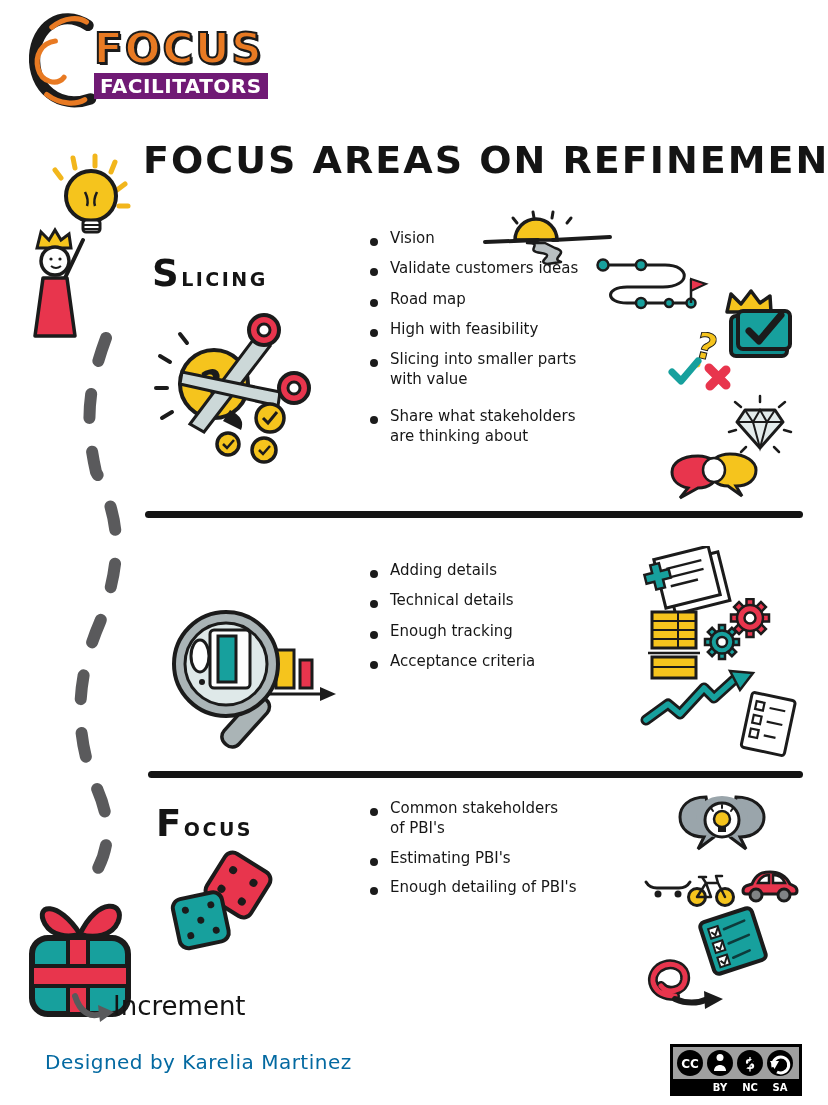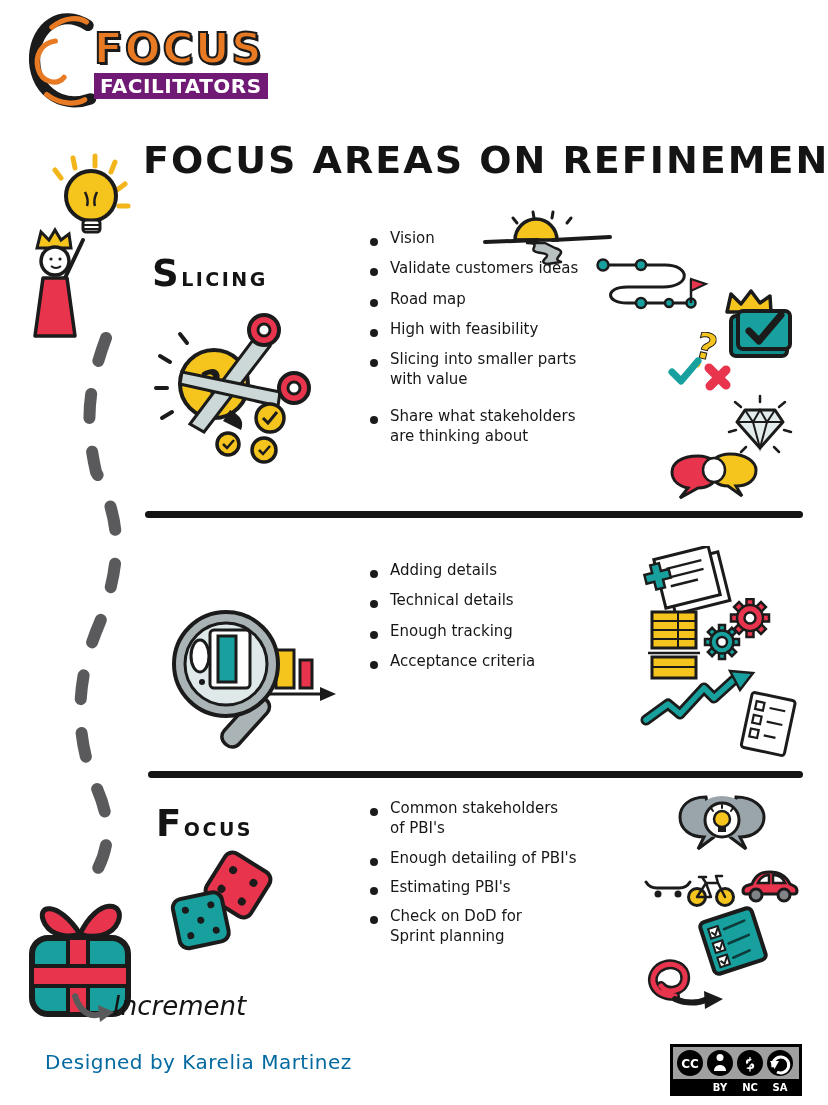--- a/index.html
+++ b/index.html
@@ -39,21 +39,21 @@
   #sec-slicing .bullets{top:18px;}
   #sec-slicing .bullets li{margin-bottom:10px;}
   #sec-slicing .bullets li:nth-child(5){margin-bottom:16px;}
   #sec-analyzing .bullets{top:15px;}
   #sec-analyzing .bullets li{margin-bottom:10px;text-align:center;}
   #sec-dicing .bullets{top:8px;}
   #sec-dicing .bullets li{margin-bottom:9px;}
 
   
   .credit{position:absolute;left:45px;top:1050px;font-size:20px;letter-spacing:.5px;color:#0369a1;}
-  .increment-label{position:absolute;left:113px;top:991px;font-size:26px;font-weight:500;color:#141414;font-style:italic;}
+  .increment-label{position:absolute;left:113px;top:991px;font-size:26px;font-weight:500;color:#141414;}
 </style>
 </head>
 <body>
 
 <div class="canvas">
 
   <header class="logo">
     <svg width="82" height="108" viewBox="0 0 95 120">
       <path d="M72 20 C 40 0, 12 22, 10 55 C 8 92, 38 118, 75 105" fill="none" stroke="#1b1b1b" stroke-width="13" stroke-linecap="round"></path>
       <path d="M30 22 C 45 10, 62 10, 70 16" fill="none" stroke="#e87a23" stroke-width="6" stroke-linecap="round"></path>
@@ -371,30 +371,25 @@
     </svg>
 
     <ul class="bullets">
       <li>
           <span class="dot"></span>
           <span class="bullet-text">Common stakeholders
 of PBI's</span>
         </li>
       <li>
           <span class="dot"></span>
+          <span class="bullet-text">Estimating PBI's</span>
+        </li>
+      <li>
+          <span class="dot"></span>
           <span class="bullet-text">Enough detailing of PBI's</span>
-        </li>
-      <li>
-          <span class="dot"></span>
-          <span class="bullet-text">Estimating PBI's</span>
-        </li>
-      <li>
-          <span class="dot"></span>
-          <span class="bullet-text">Check on DoD for
-Sprint planning</span>
         </li>
     </ul>
 
     <svg class="abs" style="left:531px;top:3px" width="92" height="66" viewBox="0 0 92 66">
       <path d="M30 4 C 12 4, 4 14, 4 24 C 4 36, 14 44, 28 44 L 22 56 L 38 44 Z" fill="#9aa5ab" stroke="#1b1b1b" stroke-width="3"></path>
       <path d="M60 4 C 78 4, 88 14, 88 24 C 88 36, 78 44, 64 44 L 70 56 L 54 44 Z" fill="#9aa5ab" stroke="#1b1b1b" stroke-width="3"></path>
       <ellipse cx="46" cy="24" rx="26" ry="21" fill="#9aa5ab"></ellipse>
       <circle cx="46" cy="27" r="17" fill="#fff" stroke="#1b1b1b" stroke-width="3"></circle>
       <circle cx="46" cy="26" r="8" fill="#f5c41d" stroke="#1b1b1b" stroke-width="2.5"></circle>
       <rect x="42" y="34" width="8" height="5" fill="#1b1b1b"></rect>

